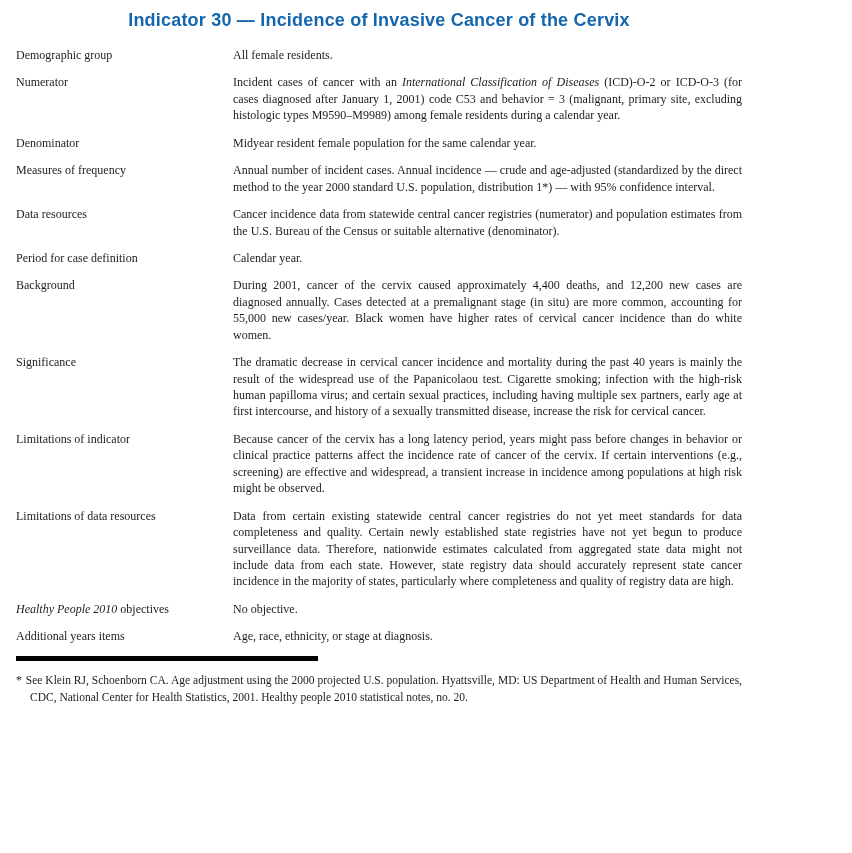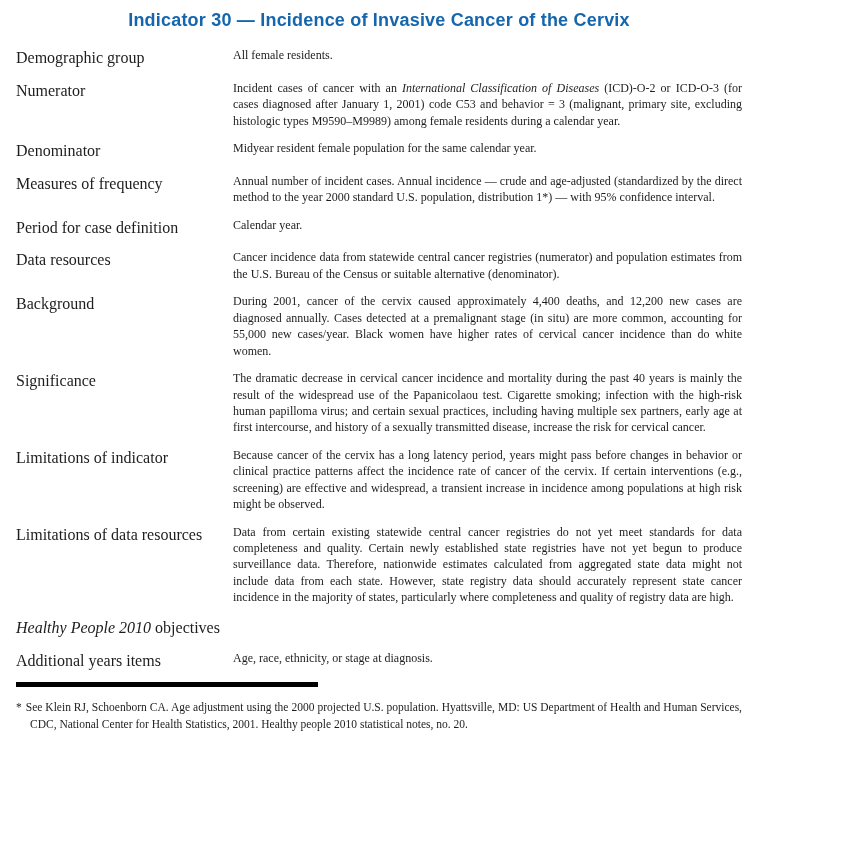--- a/index.html
+++ b/index.html
@@ -34,21 +34,21 @@
     width: 100%;
   }
   .row {
     display: flex;
     align-items: flex-start;
     margin-bottom: 11px;
   }
   .label {
     flex: 0 0 217px;
     width: 217px;
-    font-size: 16px;
+    font-size: 12px;
     line-height: 1.36;
     padding-right: 10px;
     box-sizing: border-box;
   }
   .value {
     flex: 1 1 auto;
     font-size: 12px;
     line-height: 1.37;
     text-align: justify;
   }
@@ -95,27 +95,27 @@
     <div class="label"><span>Denominator</span></div>
     <div class="value"><span>Midyear resident female population for the same calendar year.</span></div>
   </div>
 
   <div class="row">
     <div class="label"><span>Measures of frequency</span></div>
     <div class="value"><span>Annual number of incident cases. Annual incidence — crude and age-adjusted (standardized by the direct method to the year 2000 standard U.S. population, distribution 1*) — with 95% confidence interval.</span></div>
   </div>
 
   <div class="row">
-    <div class="label"><span>Period for case definition</span></div>
-    <div class="value"><span>Calendar year.</span></div>
+    <div class="label"><span>Data resources</span></div>
+    <div class="value"><span>Cancer incidence data from statewide central cancer registries (numerator) and population estimates from the U.S. Bureau of the Census or suitable alternative (denominator).</span></div>
   </div>
 
   <div class="row">
-    <div class="label"><span>Data resources</span></div>
-    <div class="value"><span>Cancer incidence data from statewide central cancer registries (numerator) and population estimates from the U.S. Bureau of the Census or suitable alternative (denominator).</span></div>
+    <div class="label"><span>Period for case definition</span></div>
+    <div class="value"><span>Calendar year.</span></div>
   </div>
 
   <div class="row">
     <div class="label"><span>Background</span></div>
     <div class="value"><span>During 2001, cancer of the cervix caused approximately 4,400 deaths, and 12,200 new cases are diagnosed annually. Cases detected at a premalignant stage (in situ) are more common, accounting for 55,000 new cases/year. Black women have higher rates of cervical cancer incidence than do white women.</span></div>
   </div>
 
   <div class="row">
     <div class="label"><span>Significance</span></div>
     <div class="value"><span>The dramatic decrease in cervical cancer incidence and mortality during the past 40 years is mainly the result of the widespread use of the Papanicolaou test. Cigarette smoking; infection with the high-risk human papilloma virus; and certain sexual practices, including having multiple sex partners, early age at first intercourse, and history of a sexually transmitted disease, increase the risk for cervical cancer.</span></div>
@@ -126,20 +126,21 @@
     <div class="value"><span>Because cancer of the cervix has a long latency period, years might pass before changes in behavior or clinical practice patterns affect the incidence rate of cancer of the cervix. If certain interventions (e.g., screening) are effective and widespread, a transient increase in incidence among populations at high risk might be observed.</span></div>
   </div>
 
   <div class="row">
     <div class="label"><span>Limitations of data resources</span></div>
     <div class="value"><span>Data from certain existing statewide central cancer registries do not yet meet standards for data completeness and quality. Certain newly established state registries have not yet begun to produce surveillance data. Therefore, nationwide estimates calculated from aggregated state data might not include data from each state. However, state registry data should accurately represent state cancer incidence in the majority of states, particularly where completeness and quality of registry data are high.</span></div>
   </div>
 
   <div class="row">
     <div class="label"><em>Healthy People 2010</em><span> objectives</span></div>
+    <div class="value"><span>No objective.</span></div>
   </div>
 
   <div class="row">
     <div class="label"><span>Additional years items</span></div>
     <div class="value"><span>Age, race, ethnicity, or stage at diagnosis.</span></div>
   </div>
 </div>
 
   <div class="rule" style="background: rgb(0, 0, 0);"></div>
 

